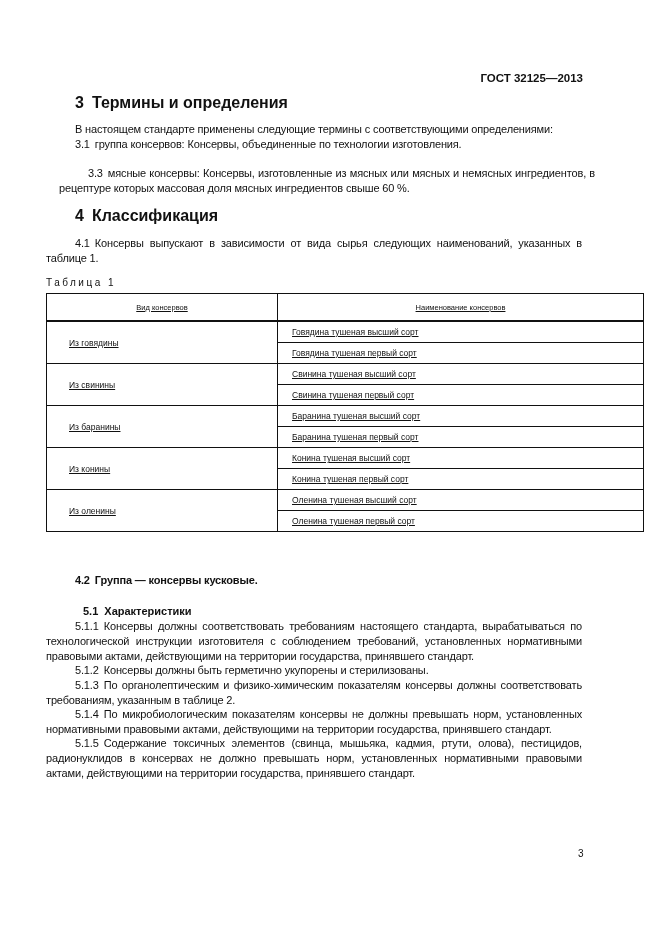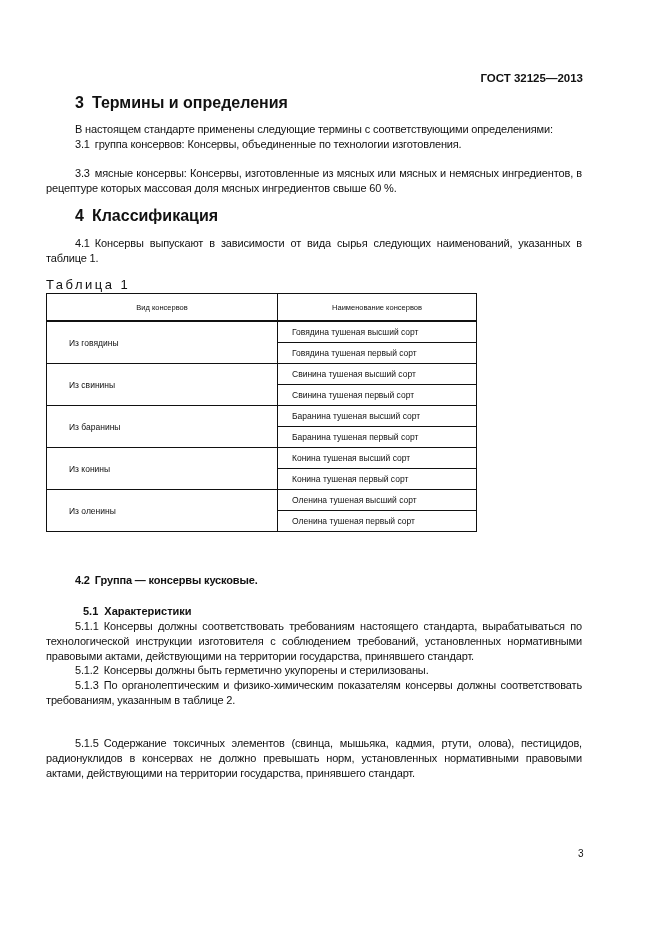--- a/index.html
+++ b/index.html
@@ -8,22 +8,22 @@
   .page { position: absolute; left: 0; top: 0; width: 661px; height: 936px; }
   .doc-id { position: absolute; right: 78px; top: 72px; font-weight: bold; font-size: 11.5px; }
   .h1 { position: absolute; left: 75px; font-weight: bold; font-size: 16px; }
   .h1 .num { margin-right: 8px; }
   .h2 { position: absolute; left: 75px; font-weight: bold; font-size: 11px; padding-left: 8px; }
   .h2 .num { margin-right: 6px; }
   .para { position: absolute; left: 46px; width: 536px; font-size: 11px; line-height: 15px; text-align: justify; letter-spacing: -0.15px; }
   .para .ind { display: inline-block; width: 29px; }
   .para .pnum { margin-right: 5px; }
   .para b { font-weight: normal; }
-  .tcap { position: absolute; left: 46px; top: 277px; font-size: 13px; letter-spacing: 2.5px; }
-  table.t1 { position: absolute; left: 46px; top: 293px; width: 431px; border-collapse: collapse; font-size: 8.5px; }
+  .tcap { position: absolute; left: 46px; top: 277px; font-size: 10px; letter-spacing: 2.5px; }
+  table.t1 { position: absolute; left: 46px; top: 293px; width: 598px; border-collapse: collapse; font-size: 8.5px; text-decoration: underline; }
   table.t1 td, table.t1 th { border: 1px solid #111; padding: 0; }
   table.t1 th { height: 26px; font-weight: normal; font-size: 7.5px; text-align: center; border-bottom: 2px solid #111; }
   table.t1 th.c1 { width: 230px; }
   table.t1 td.kind { padding-left: 22px; }
   table.t1 td.name { height: 20px; padding-left: 14px; }
   .pagenum { position: absolute; left: 578px; top: 848px; font-size: 10px; }
 </style>
 </head>
 <body>
 
@@ -32,21 +32,21 @@
 
   <div class="h1" style="top:94px;">
     <span class="num">3</span><span>Термины и определения</span>
   </div>
   <div class="para" style="top:122px;">
     <span class="ind"></span><span>В настоящем стандарте применены следующие термины с соответствующими определениями:</span>
   </div>
   <div class="para" style="top:137px;">
     <span class="ind"></span><span class="pnum">3.1</span><b>группа консервов:</b> <span>Консервы, объединенные по технологии изготовления.</span>
   </div>
-  <div class="para" style="top:166px;">
+  <div class="para" style="top:166px;margin-left:13px;">
     <span class="ind"></span><span class="pnum">3.3</span><b>мясные консервы:</b> <span>Консервы, изготовленные из мясных или мясных и немясных ингредиентов, в рецептуре которых массовая доля мясных ингредиентов свыше 60 %.</span>
   </div>
 
   <div class="h1" style="top:207px;">
     <span class="num">4</span><span>Классификация</span>
   </div>
   <div class="para" style="top:236px;">
     <span class="ind"></span><span class="pnum">4.1</span><span>Консервы выпускают в зависимости от вида сырья следующих наименований, указанных в таблице 1.</span>
   </div>
   <div class="tcap">Таблица 1</div>
@@ -104,18 +104,21 @@
   </div>
   <div class="para" style="top:619px;">
     <span class="ind"></span><span class="pnum">5.1.1</span><span>Консервы должны соответствовать требованиям настоящего стандарта, вырабатываться по технологической инструкции изготовителя с соблюдением требований, установленных нормативными правовыми актами, действующими на территории государства, принявшего стандарт.</span>
   </div>
   <div class="para" style="top:663px;">
     <span class="ind"></span><span class="pnum">5.1.2</span><span>Консервы должны быть герметично укупорены и стерилизованы.</span>
   </div>
   <div class="para" style="top:678px;">
     <span class="ind"></span><span class="pnum">5.1.3</span><span>По органолептическим и физико-химическим показателям консервы должны соответствовать требованиям, указанным в таблице 2.</span>
   </div>
+  <div class="para" style="top:707px;">
+    <span class="ind"></span><span class="pnum">5.1.4</span><span>По микробиологическим показателям консервы не должны превышать норм, установленных нормативными правовыми актами, действующими на территории государства, принявшего стандарт.</span>
+  </div>
   <div class="para" style="top:736px;">
     <span class="ind"></span><span class="pnum">5.1.5</span><span>Содержание токсичных элементов (свинца, мышьяка, кадмия, ртути, олова), пестицидов, радионуклидов в консервах не должно превышать норм, установленных нормативными правовыми актами, действующими на территории государства, принявшего стандарт.</span>
   </div>
 
   <div class="pagenum">3</div>
 </div>
 
 </body></html>

